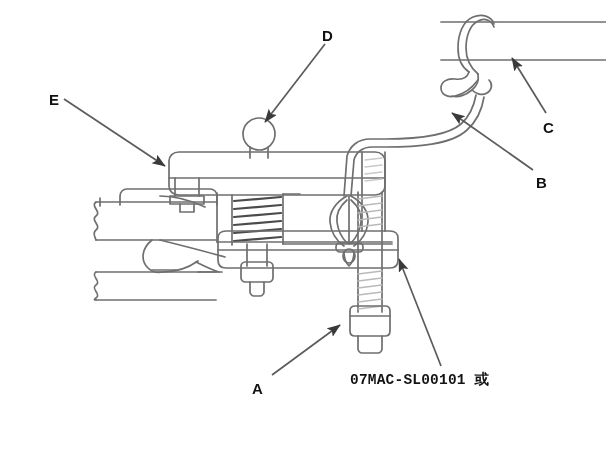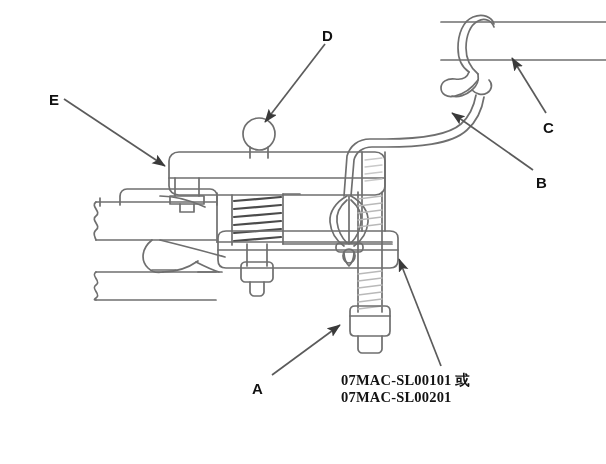--- a/index.html
+++ b/index.html
@@ -29,27 +29,28 @@
     position: absolute;
     font-family: "Liberation Sans", sans-serif;
     font-weight: bold;
     font-size: 15px;
     color: #111111;
     line-height: 1;
     white-space: nowrap;
   }
   .tool-number {
     position: absolute;
-    font-family: Liberation Serif, serif;
+    font-family: Liberation Mono, monospace;
     font-weight: bold;
     font-size: 14.5px;
     color: #141414;
     line-height: 17px;
     letter-spacing: 0.2px;
     white-space: nowrap;
+    margin-left: 9px;
   }
 </style>
 </head>
 <body>
 
 <div id="diagram-root">
 
   <svg class="diagram" viewBox="0 0 606 464" xmlns="http://www.w3.org/2000/svg">
 
     <defs>
@@ -248,15 +249,14 @@
   <div class="callout-label" style="left:322px; top:28px;">D</div>
 
   <div class="callout-label" style="left:543px; top:120px;">C</div>
 
   <div class="callout-label" style="left:536px; top:175px;">B</div>
 
   <div class="callout-label" style="left:252px; top:381px;">A</div>
 
   <div class="tool-number" style="left:341px; top:372px;">07MAC-SL00101 或</div>
 
-  <div class="tool-number" style="left:341px; top:389px;">07MAC-SL00201</div>
 
 </div>
 
 </body></html>

